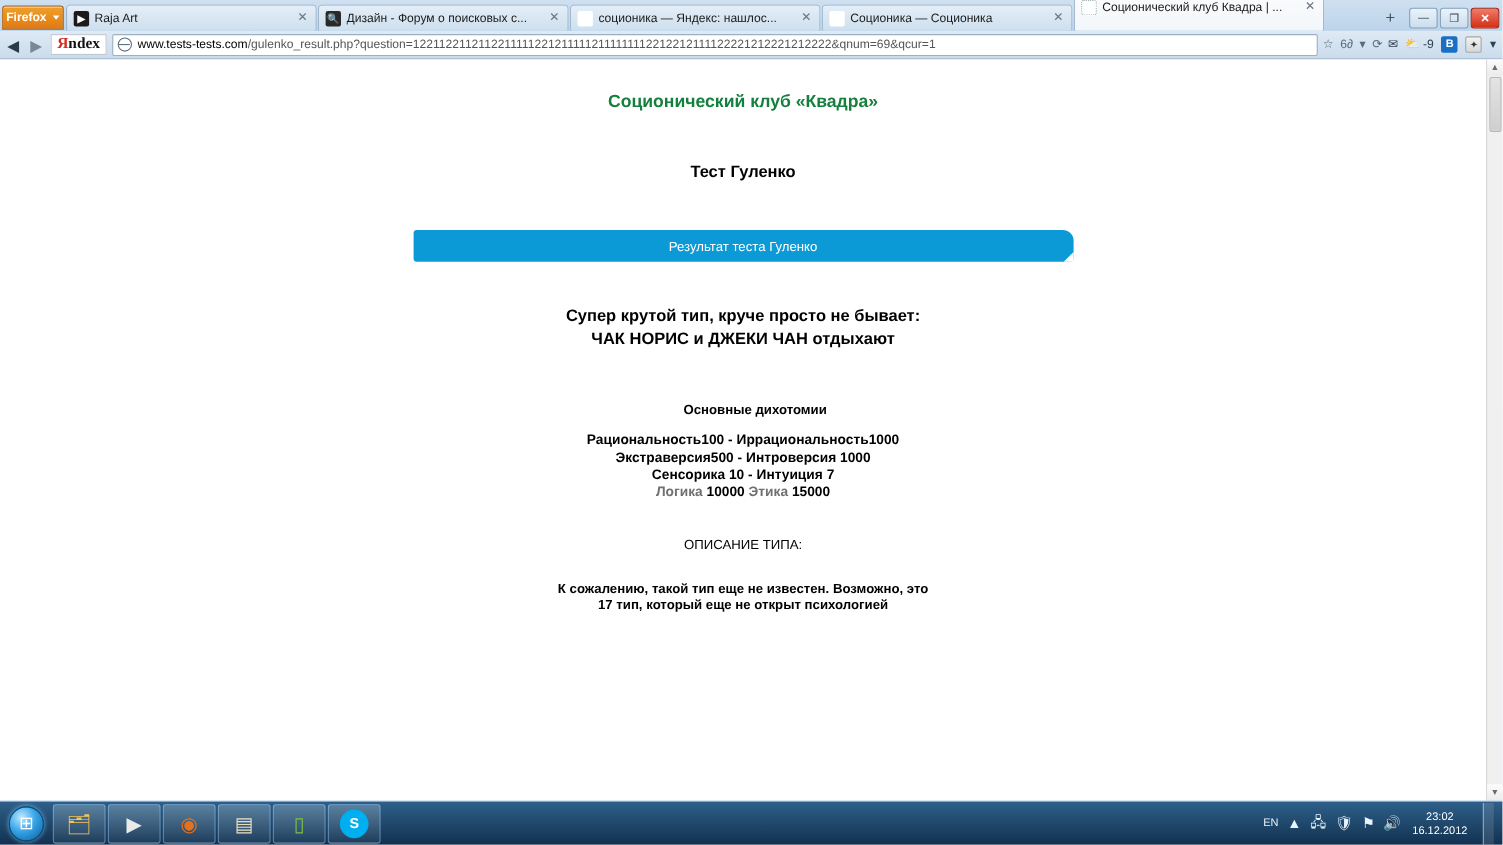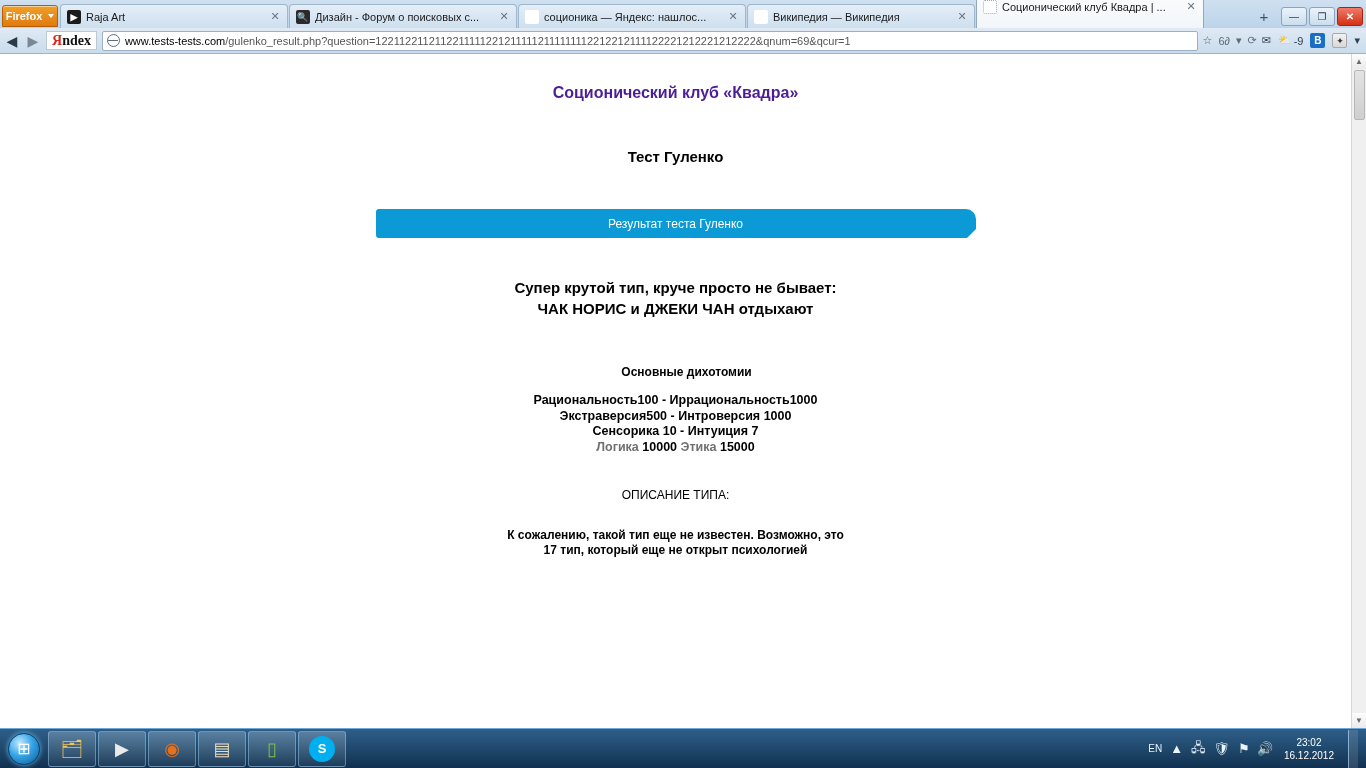--- a/index.html
+++ b/index.html
@@ -220,21 +220,21 @@
     background: linear-gradient(#fcfcfc,#ebebeb);
   }
   .sb-track { flex: 1 1 auto; width: 15px; }
   .sb-thumb {
     width: 11px; height: 50px; margin: 1px auto 0 auto;
     background: linear-gradient(#e3e3e3,#cfcfcf);
     border: 1px solid #b7b7b7; border-radius: 2px;
   }
 
   .page h1 {
-    font-size: 16px; font-weight: bold; color: #4c1d95;
+    font-size: 16px; font-weight: bold; color: #15803d;
     margin: 0 0 0 0;
   }
   .page h2 {
     font-size: 15px; font-weight: bold; color: #000;
     margin: 46px 0 0 0;
   }
   .ribbon-wrap {
     margin-top: 44px;
     display: flex; justify-content: center;
   }
@@ -359,21 +359,21 @@
         <span class="label">Дизайн - Форум о поисковых с...</span>
         <span class="closex">✕</span>
       </div>
       <div class="tab">
         <span class="favicon fav-yandex">Я</span>
         <span class="label">соционика — Яндекс: нашлос...</span>
         <span class="closex">✕</span>
       </div>
       <div class="tab">
         <span class="favicon fav-wiki">W</span>
-        <span class="label">Википедия — Википедия</span>
+        <span class="label">Соционика — Соционика</span>
         <span class="closex">✕</span>
       </div>
       <div class="tab active">
         <span class="favicon fav-blank"></span>
         <span class="label">Соционический клуб Квадра | ...</span>
         <span class="closex">✕</span>
       </div>
     </div>
 
     <div class="newtab">+</div>

